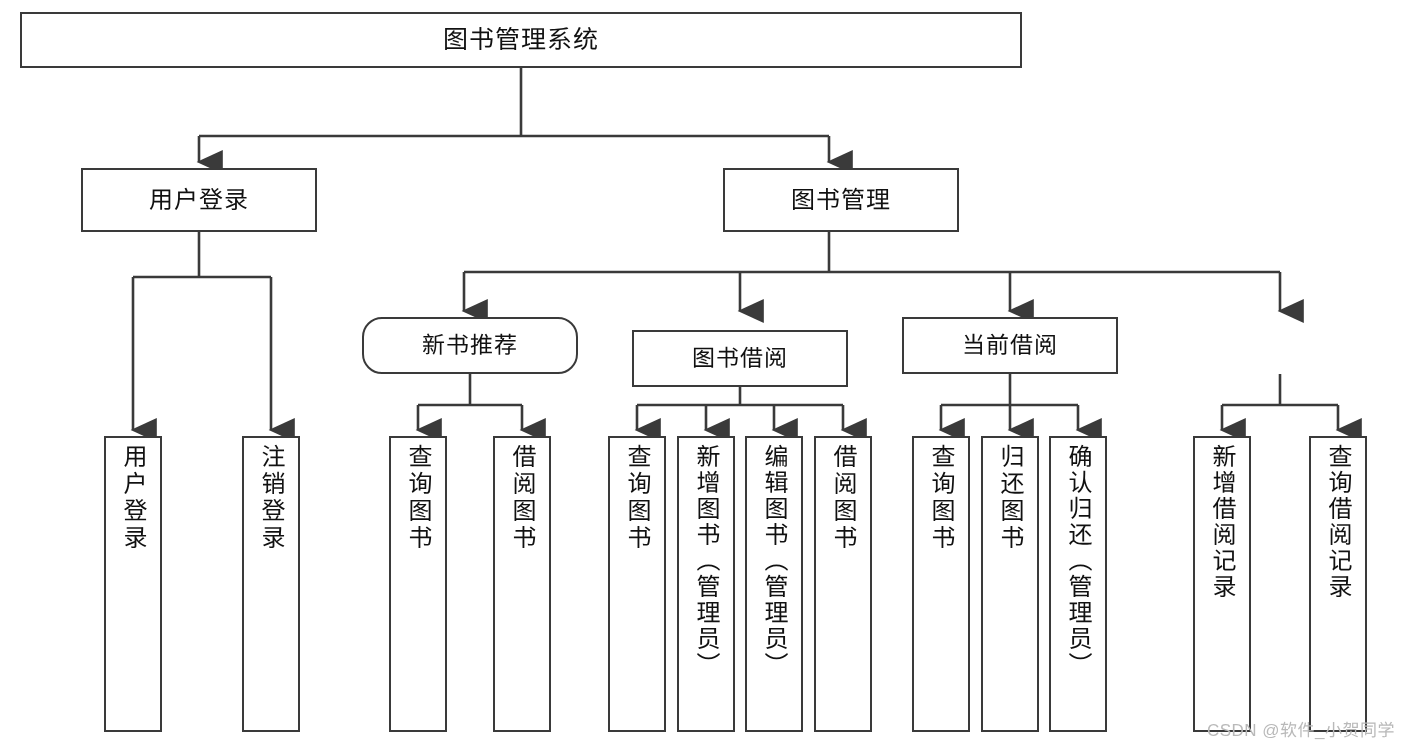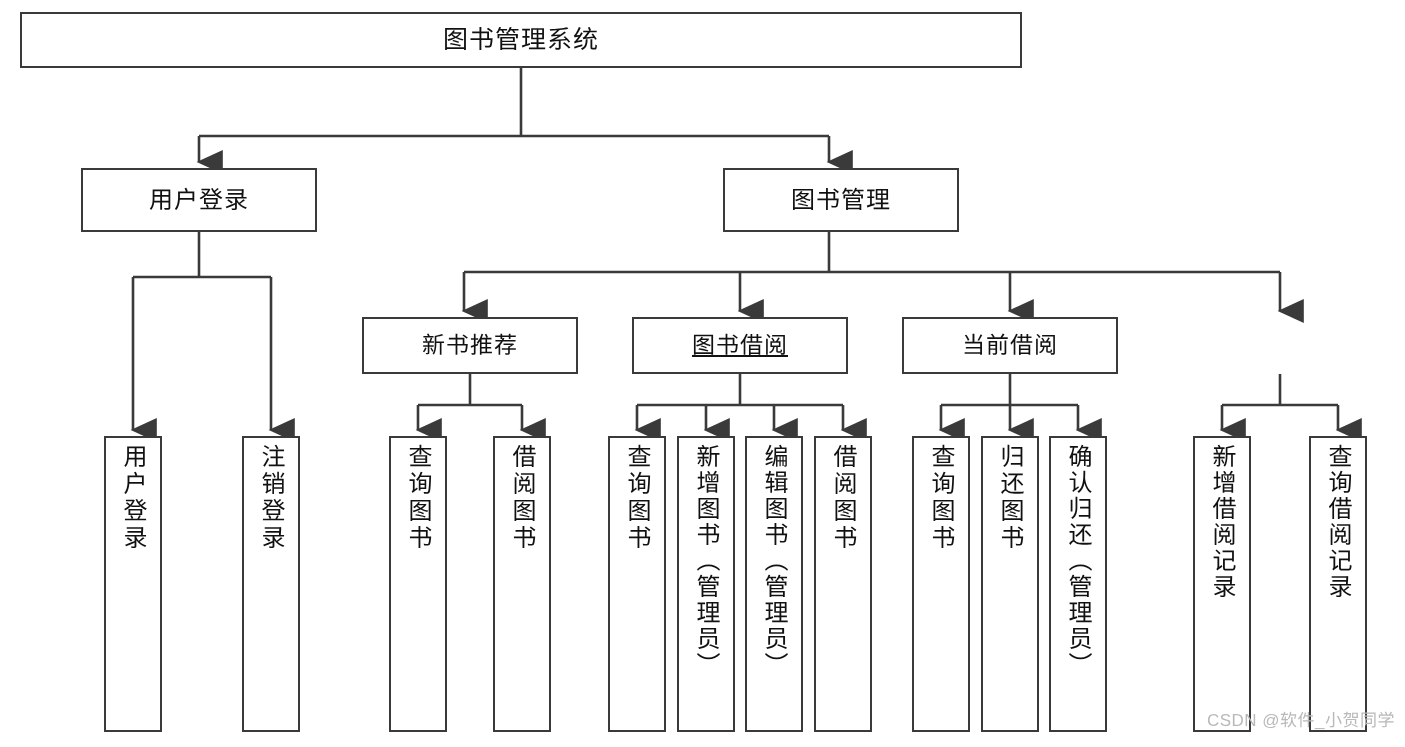--- a/index.html
+++ b/index.html
@@ -57,21 +57,21 @@
     text-orientation: upright;
     font-size: 24px;
     letter-spacing: 3px;
     line-height: 1;
     white-space: nowrap;
   }
   .leaf.tall-text .node-label { letter-spacing: 2px; }
   .watermark {
     position: absolute;
     right: 10px;
-    bottom: 16px;
+    bottom: 6px;
     font-size: 17px;
     color: #b9b9b9;
     letter-spacing: 0.5px;
     z-index: 6;
     white-space: nowrap;
     user-select: none;
     margin-left: 32px;
   }
 </style>
 </head>
@@ -133,24 +133,24 @@
     <span class="node-label">图书管理系统</span>
   </div>
 
   <div class="node tier-one" style="left:81px; top:168px; width:236px; height:64px;">
     <span class="node-label">用户登录</span>
   </div>
   <div class="node tier-one" style="left:711px; top:168px; width:236px; height:64px;margin-left:12px;">
     <span class="node-label">图书管理</span>
   </div>
 
-  <div class="node tier-two" style="left:362px; top:317px; width:216px; height:57px;">
+  <div class="node tier-two" style="left:362px; top:317px; width:216px; height:57px;border-radius:20px;">
     <span class="node-label">新书推荐</span>
   </div>
-  <div class="node tier-two" style="left:632px; top:317px; width:216px; height:57px;text-decoration:underline;">
+  <div class="node tier-two" style="left:632px; top:330px; width:216px; height:57px;">
     <span class="node-label">图书借阅</span>
   </div>
   <div class="node tier-two" style="left:902px; top:317px; width:216px; height:57px;">
     <span class="node-label">当前借阅</span>
   </div>
 
   <div class="node leaf" style="left:104px; top:436px; width:58px; height:296px;">
     <span class="node-label">用户登录</span>
   </div>
   <div class="node leaf" style="left:242px; top:436px; width:58px; height:296px;">

